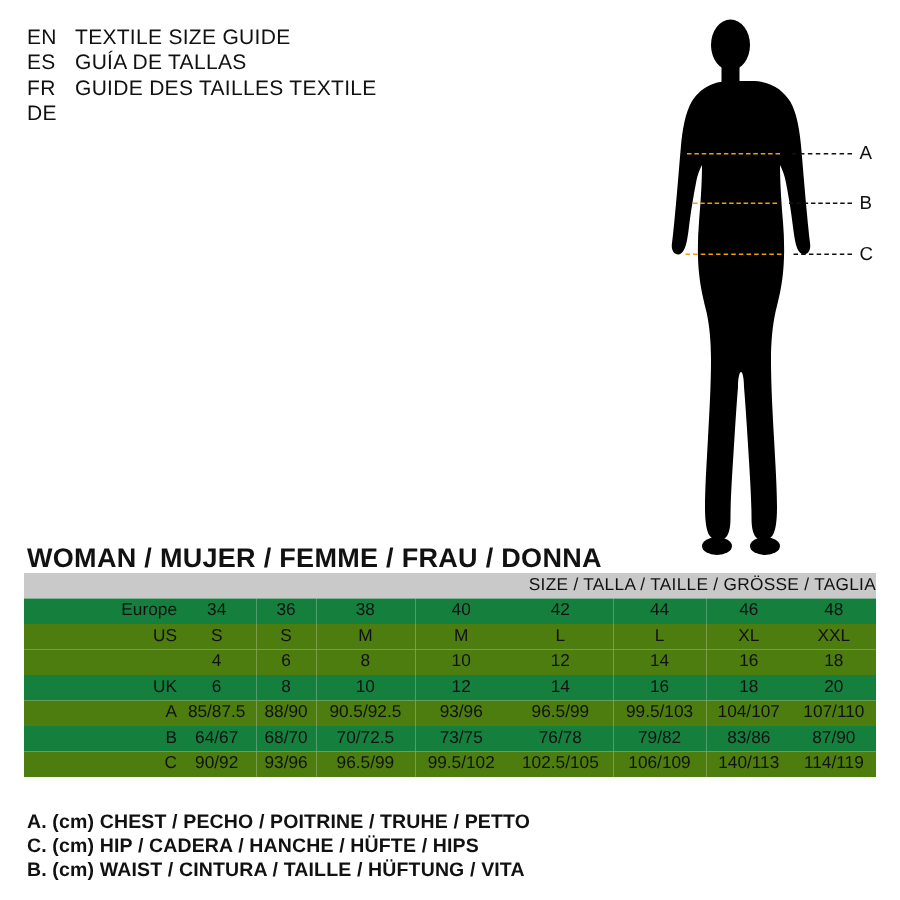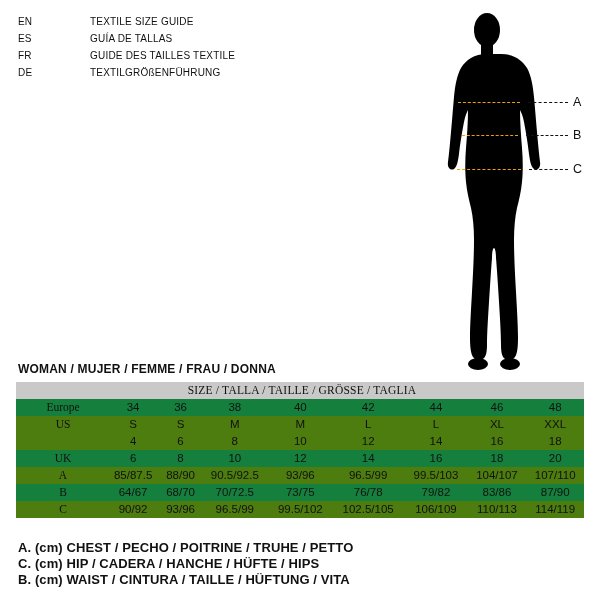--- a/index.html
+++ b/index.html
@@ -25,23 +25,22 @@
   .lang-block {
     position: absolute;
     left: 18px;
     top: 16px;
     width: 300px;
   }
   .lang-row {
     display: flex;
     align-items: baseline;
     height: 17px;
-    font-size: 10px;
+    font-size: 14px;
     letter-spacing: 0.2px;
-    gap: 40px;
   }
   .lang-code {
     width: 32px;
     flex: 0 0 32px;
     color: #111;
   }
   .lang-text {
     color: #111;
     white-space: nowrap;
   }
@@ -71,21 +70,21 @@
     position: absolute;
     font-size: 12.5px;
     color: #111;
   }
 
   
   .woman-title {
     position: absolute;
     left: 18px;
     top: 362px;
-    font-size: 12px;
+    font-size: 18px;
     font-weight: bold;
     letter-spacing: 0.2px;
     color: #111;
   }
   table.size-table {
     position: absolute;
     left: 16px;
     top: 382px;
     width: 568px;
     border-collapse: collapse;
@@ -95,24 +94,23 @@
   table.size-table td {
     padding: 0;
     height: 17px;
     line-height: 17px;
     text-align: center;
     font-weight: normal;
     color: #111;
   }
   table.size-table th.label-col,
   table.size-table td.label-col {
-    text-align: center;
-    padding-left: 4px;
+    text-align: right;
+    padding-left: 16px;
     width: 86px;
-    font-family: Liberation Serif, serif;
   }
   tr.header-row {
     background: #c9c9c9;
   }
   tr.header-row th {
     font-size: 11.5px;
     letter-spacing: 0.2px;
   }
   tr.shaded {
     background: #15803d;
@@ -149,21 +147,20 @@
     <div class="lang-row">
       <span class="lang-code">ES</span>
       <span class="lang-text">GUÍA DE TALLAS</span>
     </div>
     <div class="lang-row">
       <span class="lang-code">FR</span>
       <span class="lang-text">GUIDE DES TAILLES TEXTILE</span>
     </div>
     <div class="lang-row">
       <span class="lang-code">DE</span>
-      <span class="lang-text">TEXTILGRÖßENFÜHRUNG</span>
     </div>
   </div>
 
   <div class="figure-area">
     <svg class="figure-svg" width="185" height="375" viewBox="0 0 185 375">
       <g fill="#000000">
 
         <ellipse cx="77" cy="26" rx="13" ry="17"></ellipse>
 
         <rect x="71" y="40" width="12" height="12"></rect>
@@ -305,21 +302,21 @@
         <td>87/90</td>
       </tr>
       <tr class="plain">
         <td class="label-col">C</td>
         <td>90/92</td>
         <td>93/96</td>
         <td>96.5/99</td>
         <td>99.5/102</td>
         <td>102.5/105</td>
         <td>106/109</td>
-        <td>110/113</td>
+        <td>140/113</td>
         <td>114/119</td>
       </tr>
     </tbody>
   </table>
 
   <div class="notes">
     <div class="note-row">A. (cm) CHEST / PECHO / POITRINE / TRUHE / PETTO</div>
     <div class="note-row">C. (cm) HIP / CADERA / HANCHE / HÜFTE / HIPS</div>
     <div class="note-row">B. (cm) WAIST / CINTURA / TAILLE / HÜFTUNG / VITA</div>
   </div>

